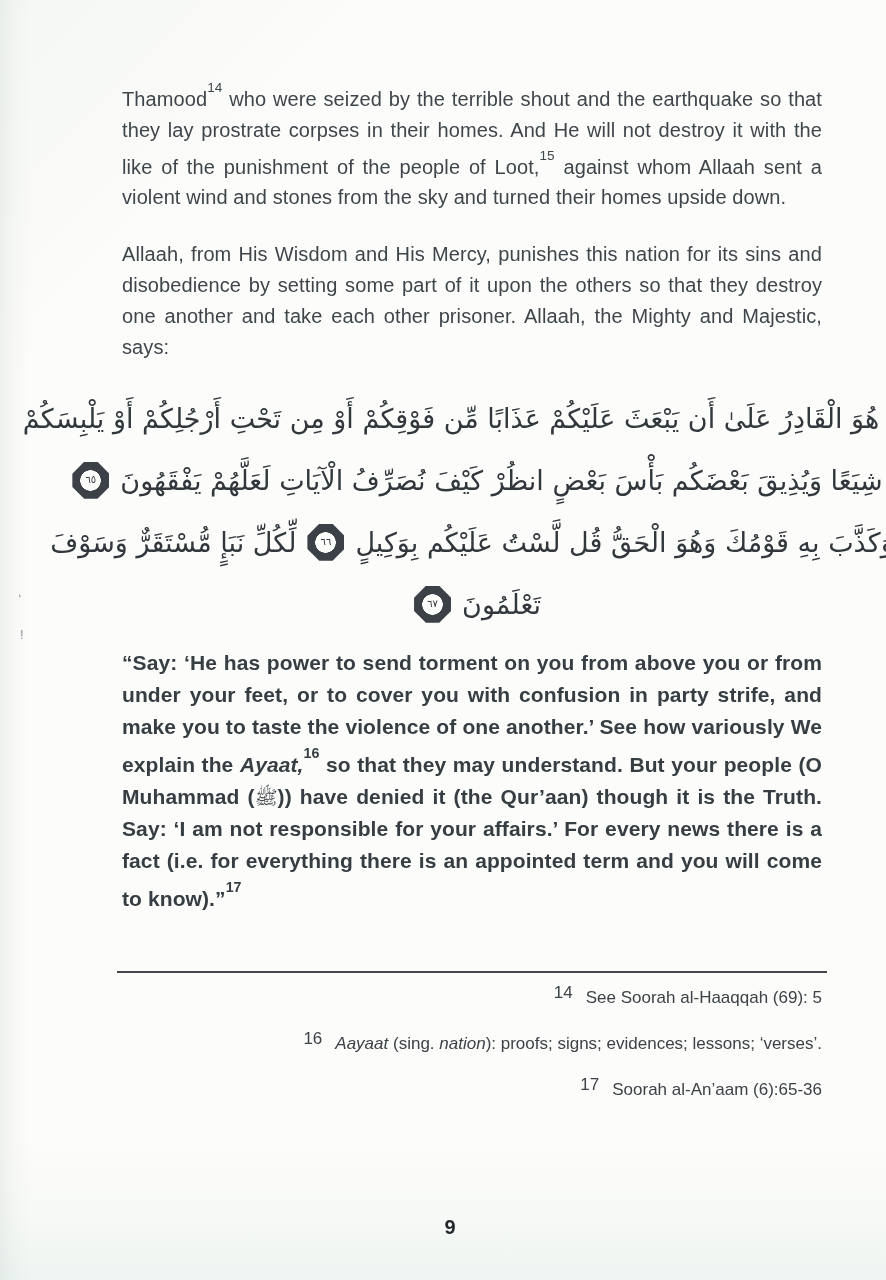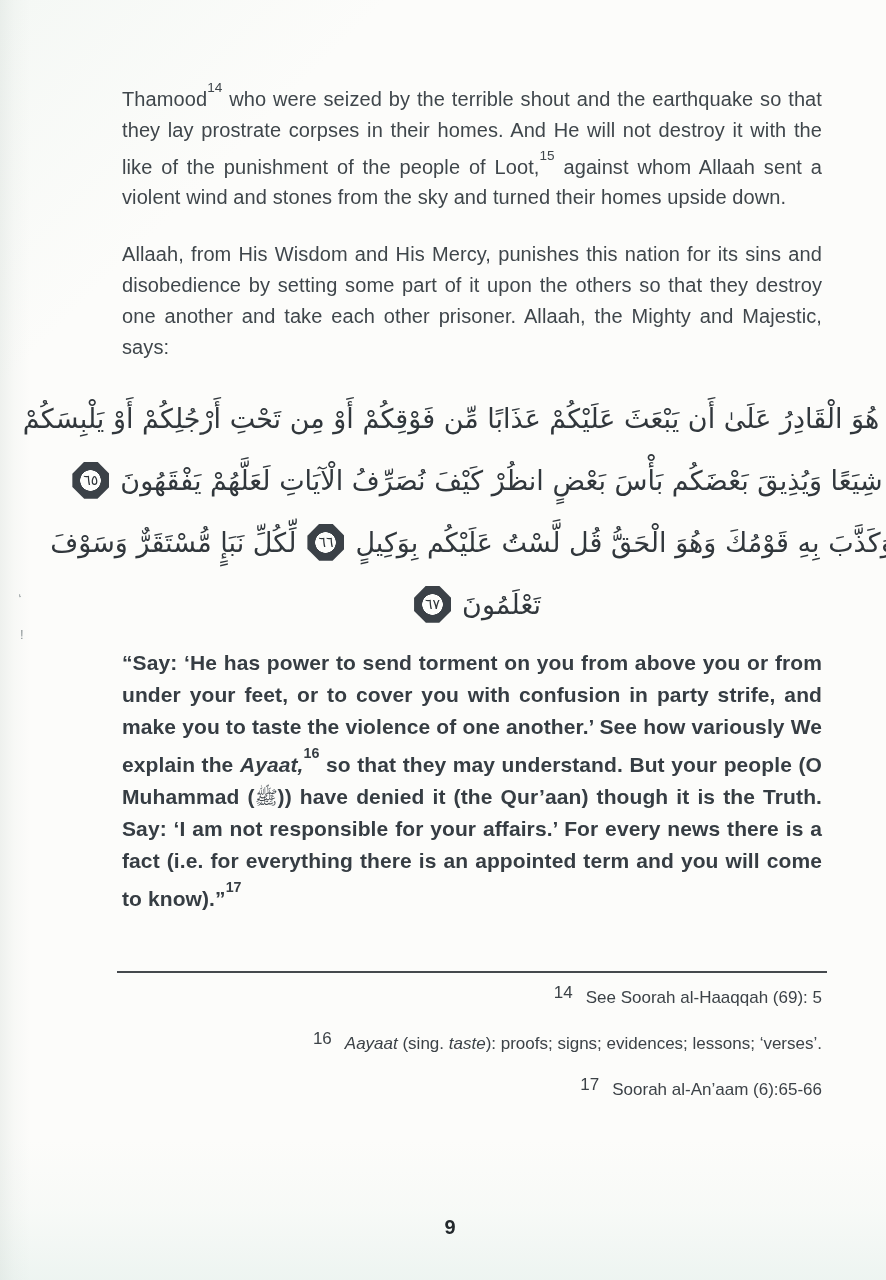--- a/index.html
+++ b/index.html
@@ -61,21 +61,21 @@
     display: inline-flex;
     align-items: center;
     justify-content: center;
     width: 37px;
     height: 37px;
     margin: 0 11px;
     flex: 0 0 auto;
     clip-path: polygon(32% 0%, 68% 0%, 100% 32%, 100% 68%, 68% 100%, 32% 100%, 0% 68%, 0% 32%);
     background: radial-gradient(circle at 50% 50%, #fdfdfb 0 10px, #3b4147 10.5px);
     color: #2e3438;
-    font-size: 14px;
+    font-size: 10px;
     line-height: 1;
   }
   
   .quote {
     margin: 12px 0 0 0;
     font-size: 21px;
     line-height: 32px;
     font-weight: bold;
     text-align: justify;
     color: #363d43;
@@ -164,21 +164,21 @@
           <span class="medallion">٦٧</span>
         </div>
     </div>
 
     <p class="quote"><span>“Say: ‘He has power to send torment on you from above you or from under your feet, or to cover you with confusion in party strife, and make you to taste the violence of one another.’ See how variously We explain the </span><em>Ayaat,</em><sup class="sup">16</sup><span> so that they may understand. But your people (O Muhammad (</span><span class="honorific">ﷺ</span><span>)) have denied it (the Qur’aan) though it is the Truth. Say: ‘I am not responsible for your affairs.’ For every news there is a fact (i.e. for everything there is an appointed term and you will come to know).”</span><sup class="sup">17</sup></p>
 
     <div class="fn-divider"></div>
 
     <div class="footnotes">
       <div class="fn"><span class="fn-num">14</span><span class="fn-text">See Soorah al-Haaqqah (69): 5</span></div>
-      <div class="fn"><span class="fn-num">16</span><span class="fn-text"><em>Aayaat</em><span> (sing. </span><em>taste</em><span>): proofs; signs; evidences; lessons; ‘verses’.</span></span></div>
-      <div class="fn"><span class="fn-num">17</span><span class="fn-text">Soorah al-An’aam (6):65-66</span></div>
+      <div class="fn"><span class="fn-num">16</span><span class="fn-text"><em>Aayaat</em><span> (sing. </span><em>nation</em><span>): proofs; signs; evidences; lessons; ‘verses’.</span></span></div>
+      <div class="fn"><span class="fn-num">17</span><span class="fn-text">Soorah al-An’aam (6):65-36</span></div>
     </div>
 
   </div>
 
   <div class="page-number">9</div>
 
 </div>
 
 </body></html>

